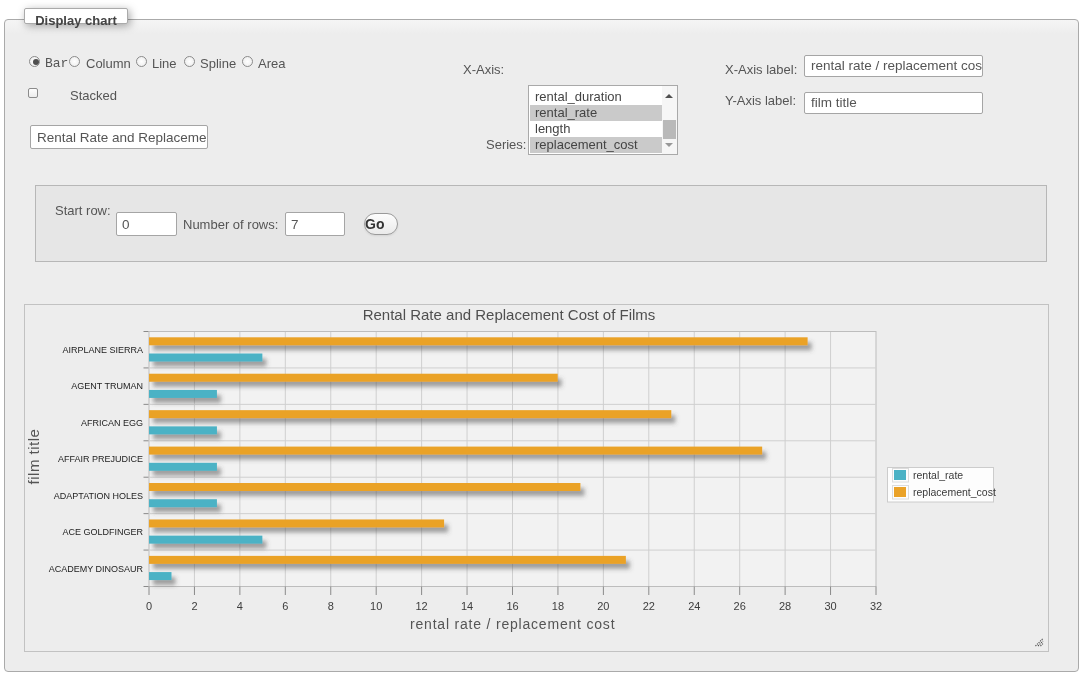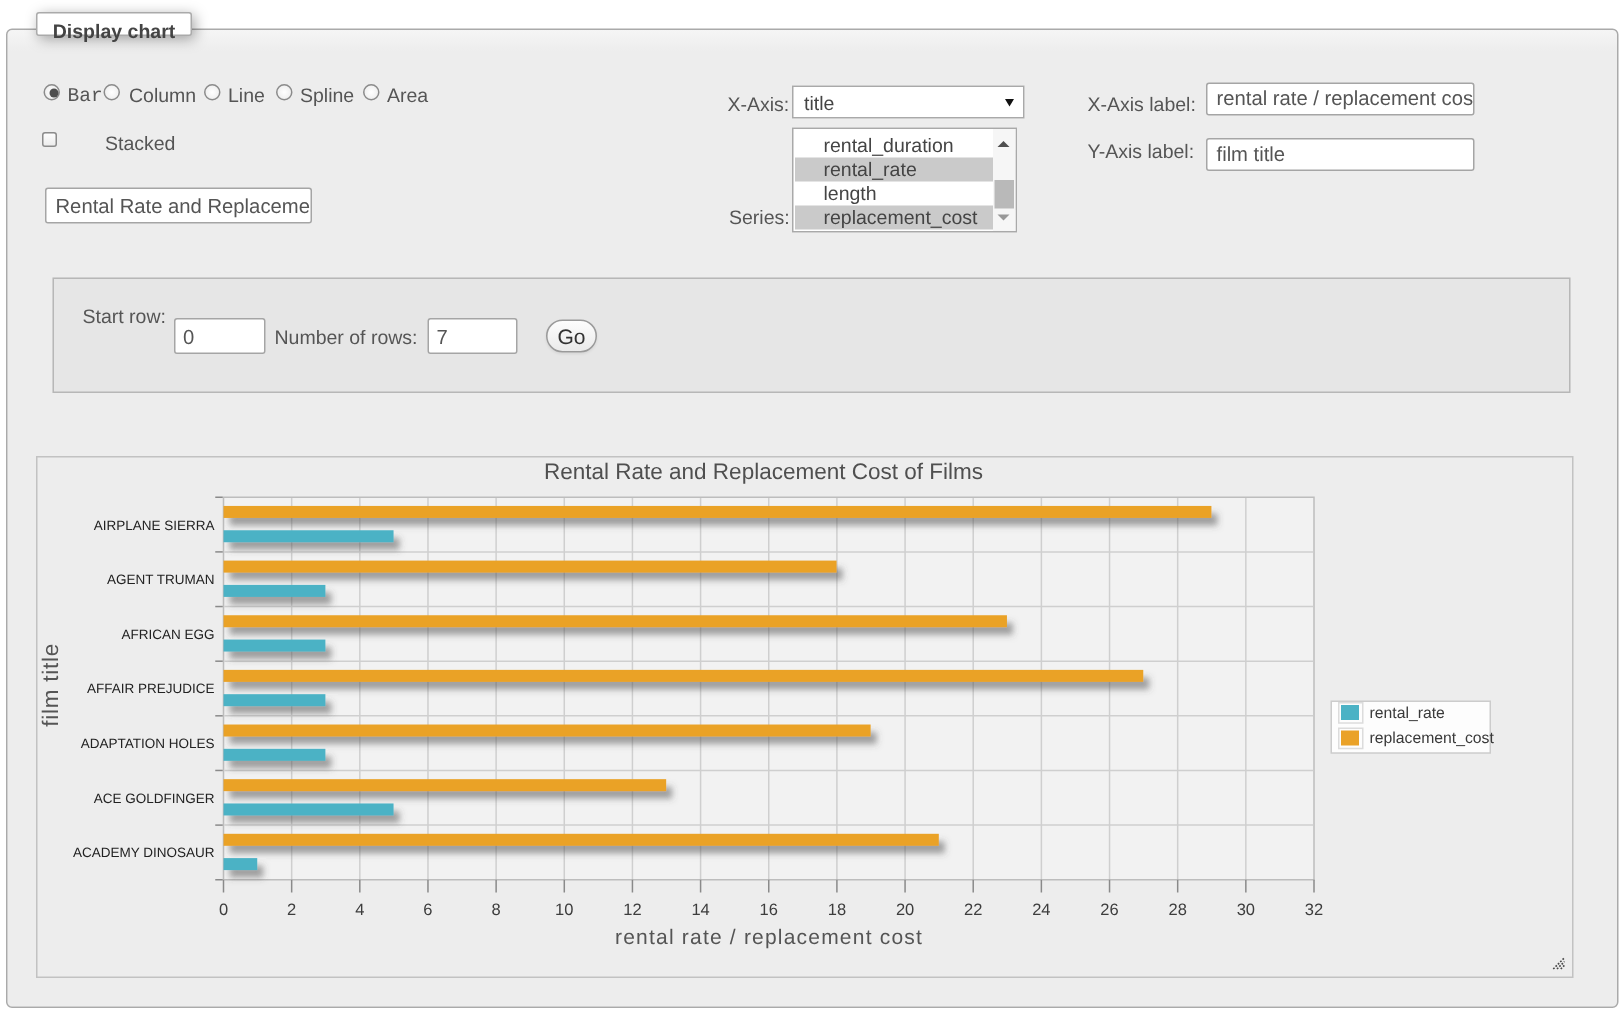--- a/index.html
+++ b/index.html
@@ -17,27 +17,27 @@
 .radio { position:absolute; width:11px; height:11px; border:1px solid #8b8b8b; border-radius:50%;
   background:radial-gradient(#fff 0%, #ececec 90%); }
 .radio.on::after { content:""; position:absolute; left:2.5px; top:2.5px; width:6px; height:6px; border-radius:50%; background:#4e4e4e; }
 .checkbox { position:absolute; width:10px; height:10px; border:1px solid #8b8b8b; border-radius:2px;
   background:linear-gradient(#fdfdfd,#ececec); }
 .tinput { position:absolute; background:#fff; border:1px solid #a5a5a5; border-radius:2px; font-size:13.5px; color:#555;
   white-space:nowrap; overflow:hidden; }
 
 #midbox { position:absolute; left:35px; top:185px; width:1012px; height:77px; background:#e6e6e6; border:1px solid #b7b7b7; }
 #gobtn { position:absolute; left:364px; top:213px; width:34px; height:22px; border:1px solid #9a9a9a; border-radius:11px;
-  background:linear-gradient(#fdfdfd,#eaeaea); font-size:14px; color:#333; text-align:center; line-height:21px; box-shadow:0 1px 2px rgba(0,0,0,0.08); }
+  background:linear-gradient(#fdfdfd,#eaeaea); font-size:14px; color:#333; line-height:21px; box-shadow:0 1px 2px rgba(0,0,0,0.08);font-weight:bold; }
 
 #xsel { position:absolute; left:528px; top:57px; width:154.5px; height:22px; background:#fff; border:1px solid #a9a9a9; border-radius:0; }
 #xsel .txt { position:absolute; left:7px; top:3px; font-size:13px; color:#444; }
 #xsel .arr { position:absolute; right:6px; top:8px; width:0; height:0; border-left:3.3px solid transparent; border-right:3.3px solid transparent; border-top:5.6px solid #111; }
 #serlist { position:absolute; left:528px; top:84.5px; width:150px; height:70px; background:#fff; border:1px solid #a9a9a9; overflow:hidden; }
-.opt { position:absolute; left:1px; width:134px; height:16px; font-size:13px; color:#444; padding-left:19px; line-height:16px; white-space:nowrap; }
+.opt { position:absolute; left:1px; width:134px; height:16px; font-size:13px; color:#444; padding-left:5px; line-height:16px; white-space:nowrap; }
 .opt.sel { background:#cacaca; }
 #sbar { position:absolute; right:0px; top:0px; width:15px; height:68px; background:#f6f6f6; }
 .sbtn { position:absolute; left:0; width:15px; height:14px; background:#f6f6f6; text-align:center; }
 .sarr-up { position:absolute; left:3px; top:8px; width:0; height:0; border-left:4.2px solid transparent; border-right:4.2px solid transparent; border-bottom:4.2px solid #505050; }
 .sarr-dn { position:absolute; left:3px; top:3px; width:0; height:0; border-left:4.2px solid transparent; border-right:4.2px solid transparent; border-top:4.2px solid #989898; }
 #sthumb { position:absolute; left:0.5px; top:34px; width:13px; height:19px; background:#b9b9b9; }
 
 #chartbox { position:absolute; left:24px; top:304px; width:1025px; height:348px; background:#ededed; border:1px solid #c2c2c2; }
 </style>
 </head>
@@ -55,25 +55,21 @@
   <div class="radio" style="left:184px; top:55.5px;"></div>
   <div class="lbl" style="left:200px; top:56px;">Spline</div>
   <div class="radio" style="left:242px; top:55.5px;"></div>
   <div class="lbl" style="left:258px; top:56px;">Area</div>
 
   <div class="checkbox" style="left:28px; top:88px;"></div>
   <div class="lbl" style="left:45px; top:88px;margin-left:25px;">Stacked</div>
 
   <div class="tinput" style="left:30px; top:125px; width:178px; height:24px; line-height:23px; padding-left:6px;">Rental Rate and Replacement Cost of Films</div>
 
-  <div class="lbl" style="left:485px; top:62px;">X-Axis:</div>
-  <div id="xsel">
-      <span class="txt">title</span>
-      <span class="arr"></span>
-    </div>
+  <div class="lbl" style="left:463px; top:62px;">X-Axis:</div>
 
   <div class="lbl" style="left:486px; top:137px;">Series:</div>
   <div id="serlist">
     <div class="opt" style="top:3px;">rental_duration</div>
     <div class="opt sel" style="top:19px;">rental_rate</div>
     <div class="opt" style="top:35px;">length</div>
     <div class="opt sel" style="top:51px;">replacement_cost</div>
     <div id="sbar">
       <div class="sbtn" style="top:0;">
           <span class="sarr-up"></span>

